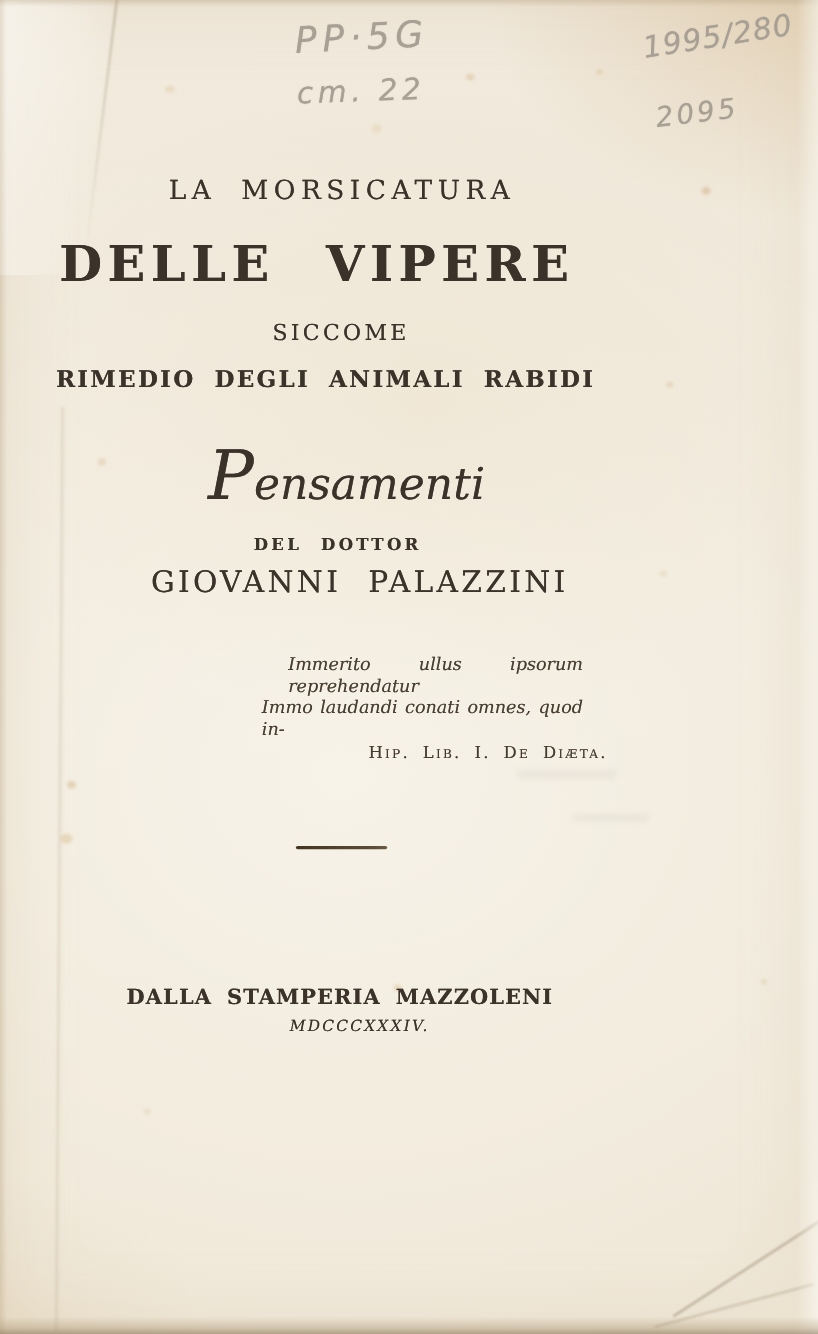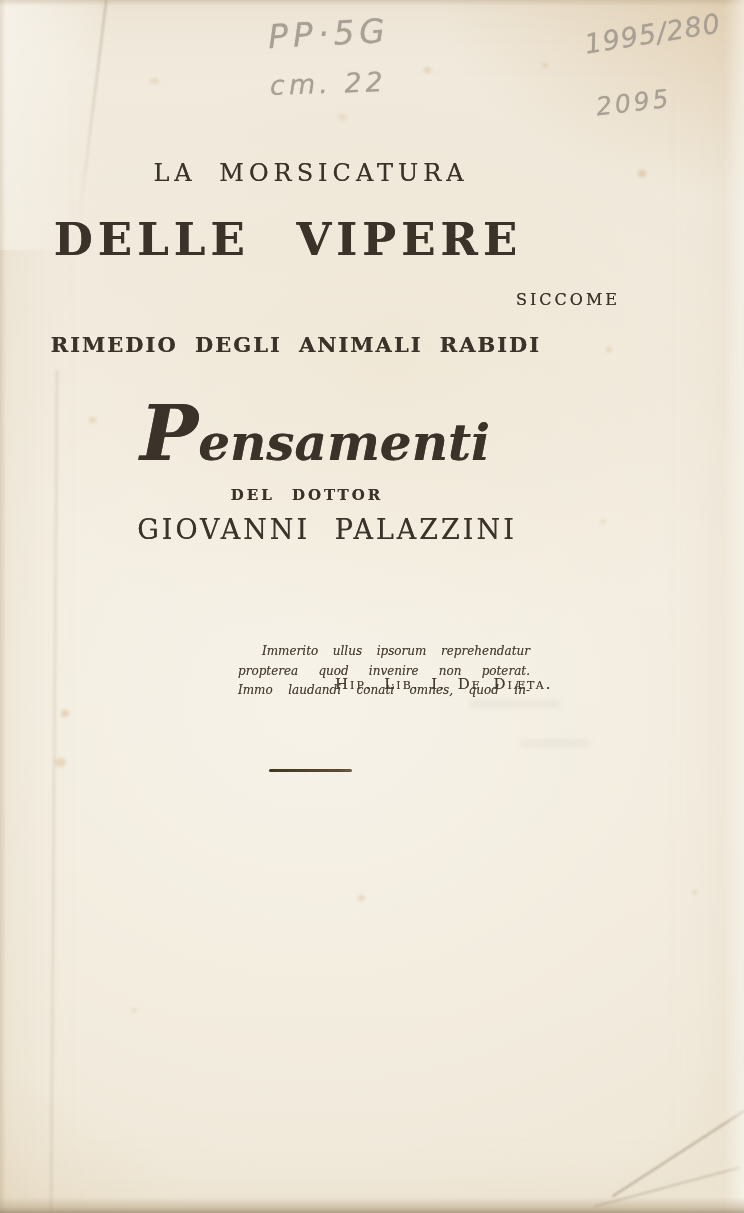--- a/index.html
+++ b/index.html
@@ -36,29 +36,29 @@
     background:rgba(146,130,104,.55); transform:rotate(-33deg); filter:blur(.8px); }
   .fold-br-2 { position:absolute; left:592px; top:1186px; width:150px; height:2px;
     background:rgba(158,142,116,.4); transform:rotate(-15deg); filter:blur(1.1px); }
   .ghost { position:absolute; background:rgba(120,110,95,.07); filter:blur(3px); }
   .fox { position:absolute; border-radius:50%; filter:blur(1.5px); }
   
   .t { position:absolute; left:0; width:620px; text-align:center; white-space:nowrap;
        text-shadow:0 0 .6px rgba(59,51,42,.75); }
   .overtitle   { top:159px; font-size:24px; letter-spacing:5px; word-spacing:10px; transform:translateX(1px); }
   .main-title  { top:213px; font-size:45px; font-weight:bold; letter-spacing:5px; word-spacing:26px; transform:translateX(-22px); }
-  .siccome     { top:290px; font-size:16px; letter-spacing:3px;text-align:right; }
+  .siccome     { top:290px; font-size:20px; letter-spacing:3px; }
   .subtitle    { top:332px; font-size:21px; font-weight:bold; letter-spacing:2px; word-spacing:8px; transform:translateX(-14px); }
-  .genre       { top:386px; font-size:50px; font-style:italic; font-weight:bold; line-height:1.2; transform:translateX(5px); }
+  .genre       { top:396px; font-size:40px; font-style:italic; font-weight:normal; line-height:1.2; transform:translateX(5px); }
   .genre::first-letter { font-size:1.55em; }
   .author-intro{ top:486px; font-size:15px; font-weight:bold; letter-spacing:3px; word-spacing:9px; transform:translateX(-3px); }
   .author-name { top:514px; font-size:27px; letter-spacing:3px; word-spacing:13px; transform:translateX(17px); }
   .epigraph { position:absolute; left:238px; top:594px; width:292px;
-    font-size:12px; font-style:italic; line-height:19.5px; color:#473d31;
-    text-shadow:0 0 .4px rgba(71,61,49,.6);margin-top:48px; }
+    font-size:16px; font-style:italic; line-height:19.5px; color:#473d31;
+    text-shadow:0 0 .4px rgba(71,61,49,.6); }
   .epigraph .line { text-align:justify; text-align-last:justify; }
   .epigraph .line.first { padding-left:24px; }
   .epigraph .line.last  { text-align-last:left; }
   .attribution { position:absolute; left:299px; top:675px; font-size:15px;
     font-variant:small-caps; letter-spacing:2px; word-spacing:5px; color:#443a2e;
     text-shadow:0 0 .4px rgba(68,58,46,.6);margin-left:36px; }
   .divider { position:absolute; left:269px; top:769px; width:83px; height:3px;
     background:linear-gradient(to right, #43351f, #5c4c36 85%, #6d5d46); border-radius:2px; }
   .place   { top:858px; font-size:29px; font-style:italic; letter-spacing:2px; word-spacing:4px; transform:translateX(2px); }
   .printer { top:896px; font-size:19px; font-weight:bold; letter-spacing:1px; word-spacing:6px; transform:translateX(-1px); }
@@ -112,21 +112,22 @@
   <div class="t overtitle">LA MORSICATURA</div>
   <div class="t main-title">DELLE VIPERE</div>
   <div class="t siccome">SICCOME</div>
   <div class="t subtitle">RIMEDIO DEGLI ANIMALI RABIDI</div>
   <div class="t genre">Pensamenti</div>
   <div class="t author-intro">DEL DOTTOR</div>
   <div class="t author-name">GIOVANNI PALAZZINI</div>
 
   <div class="epigraph">
     <div class="line first">Immerito ullus ipsorum reprehendatur</div>
-    <div class="line">propterea quod invenire non poterat.</div>
     <div class="line">Immo laudandi conati omnes, quod in-</div>
   </div>
   <div class="attribution">Hip. Lib. I. De Diæta.</div>
 
   <div class="divider"></div>
 
+  <div class="t printer">DALLA STAMPERIA MAZZOLENI</div>
+  <div class="t year">MDCCCXXXIV.</div>
 
 </div>
 
 </body></html>

